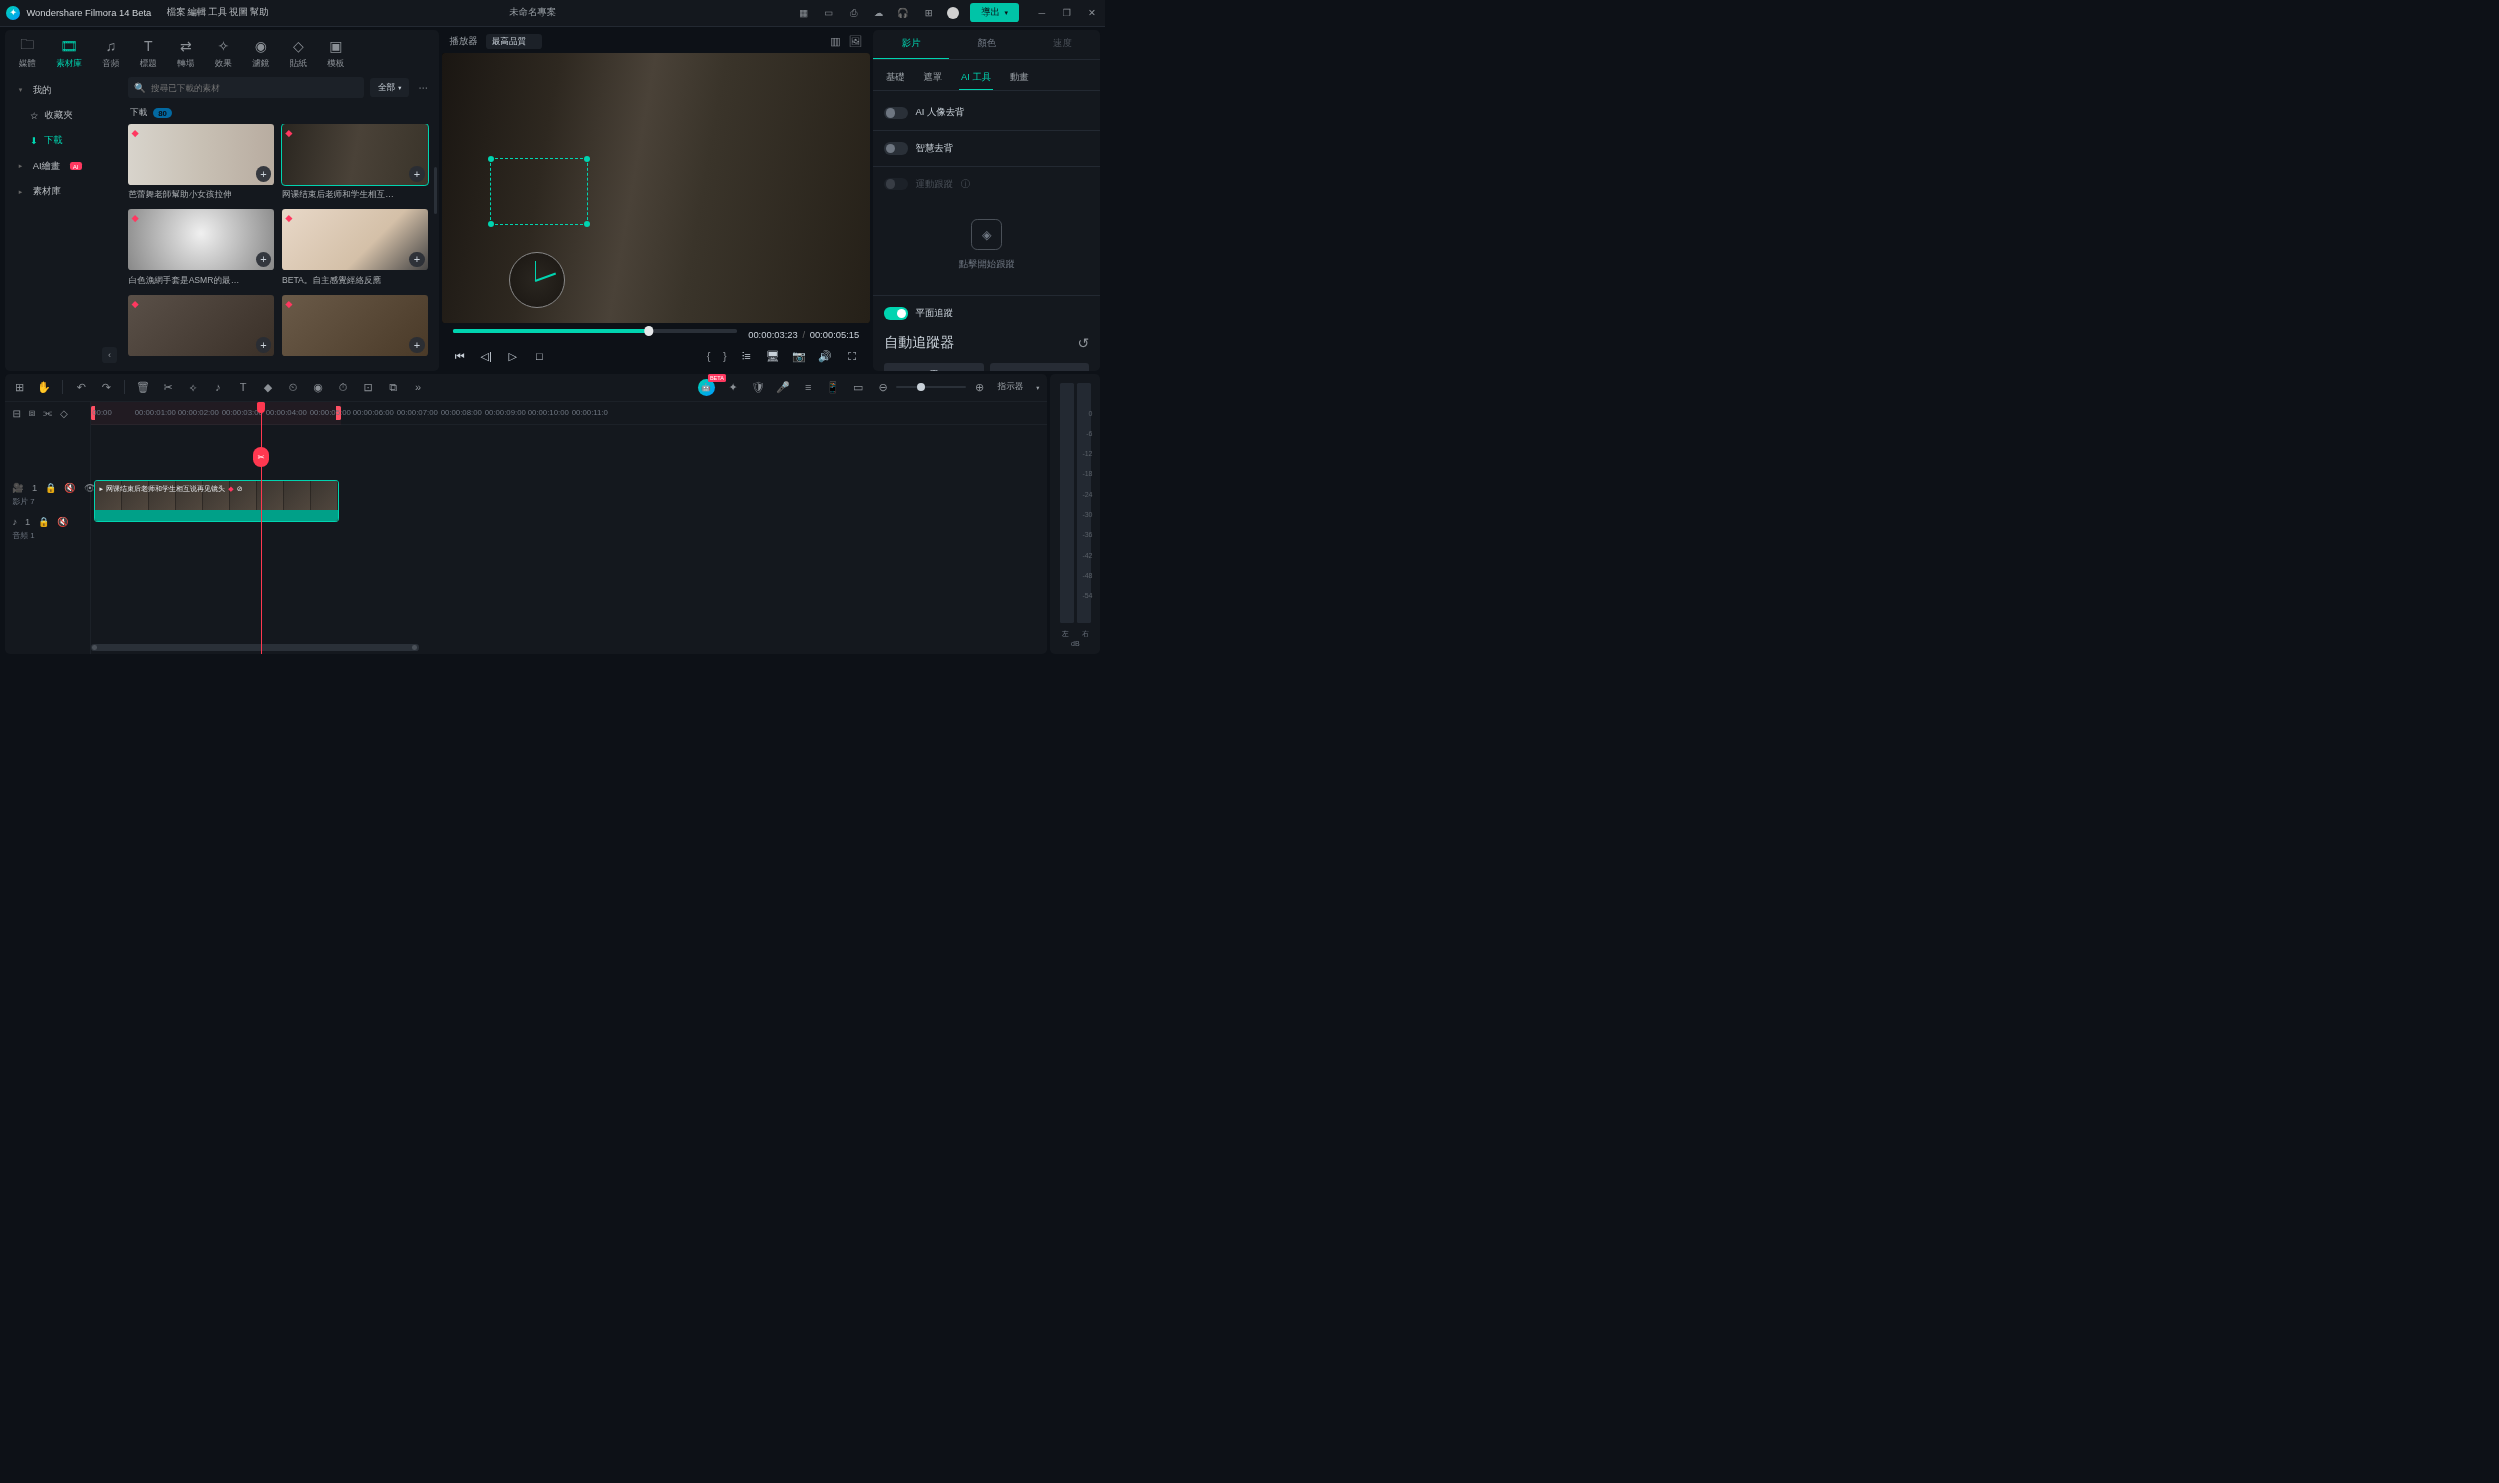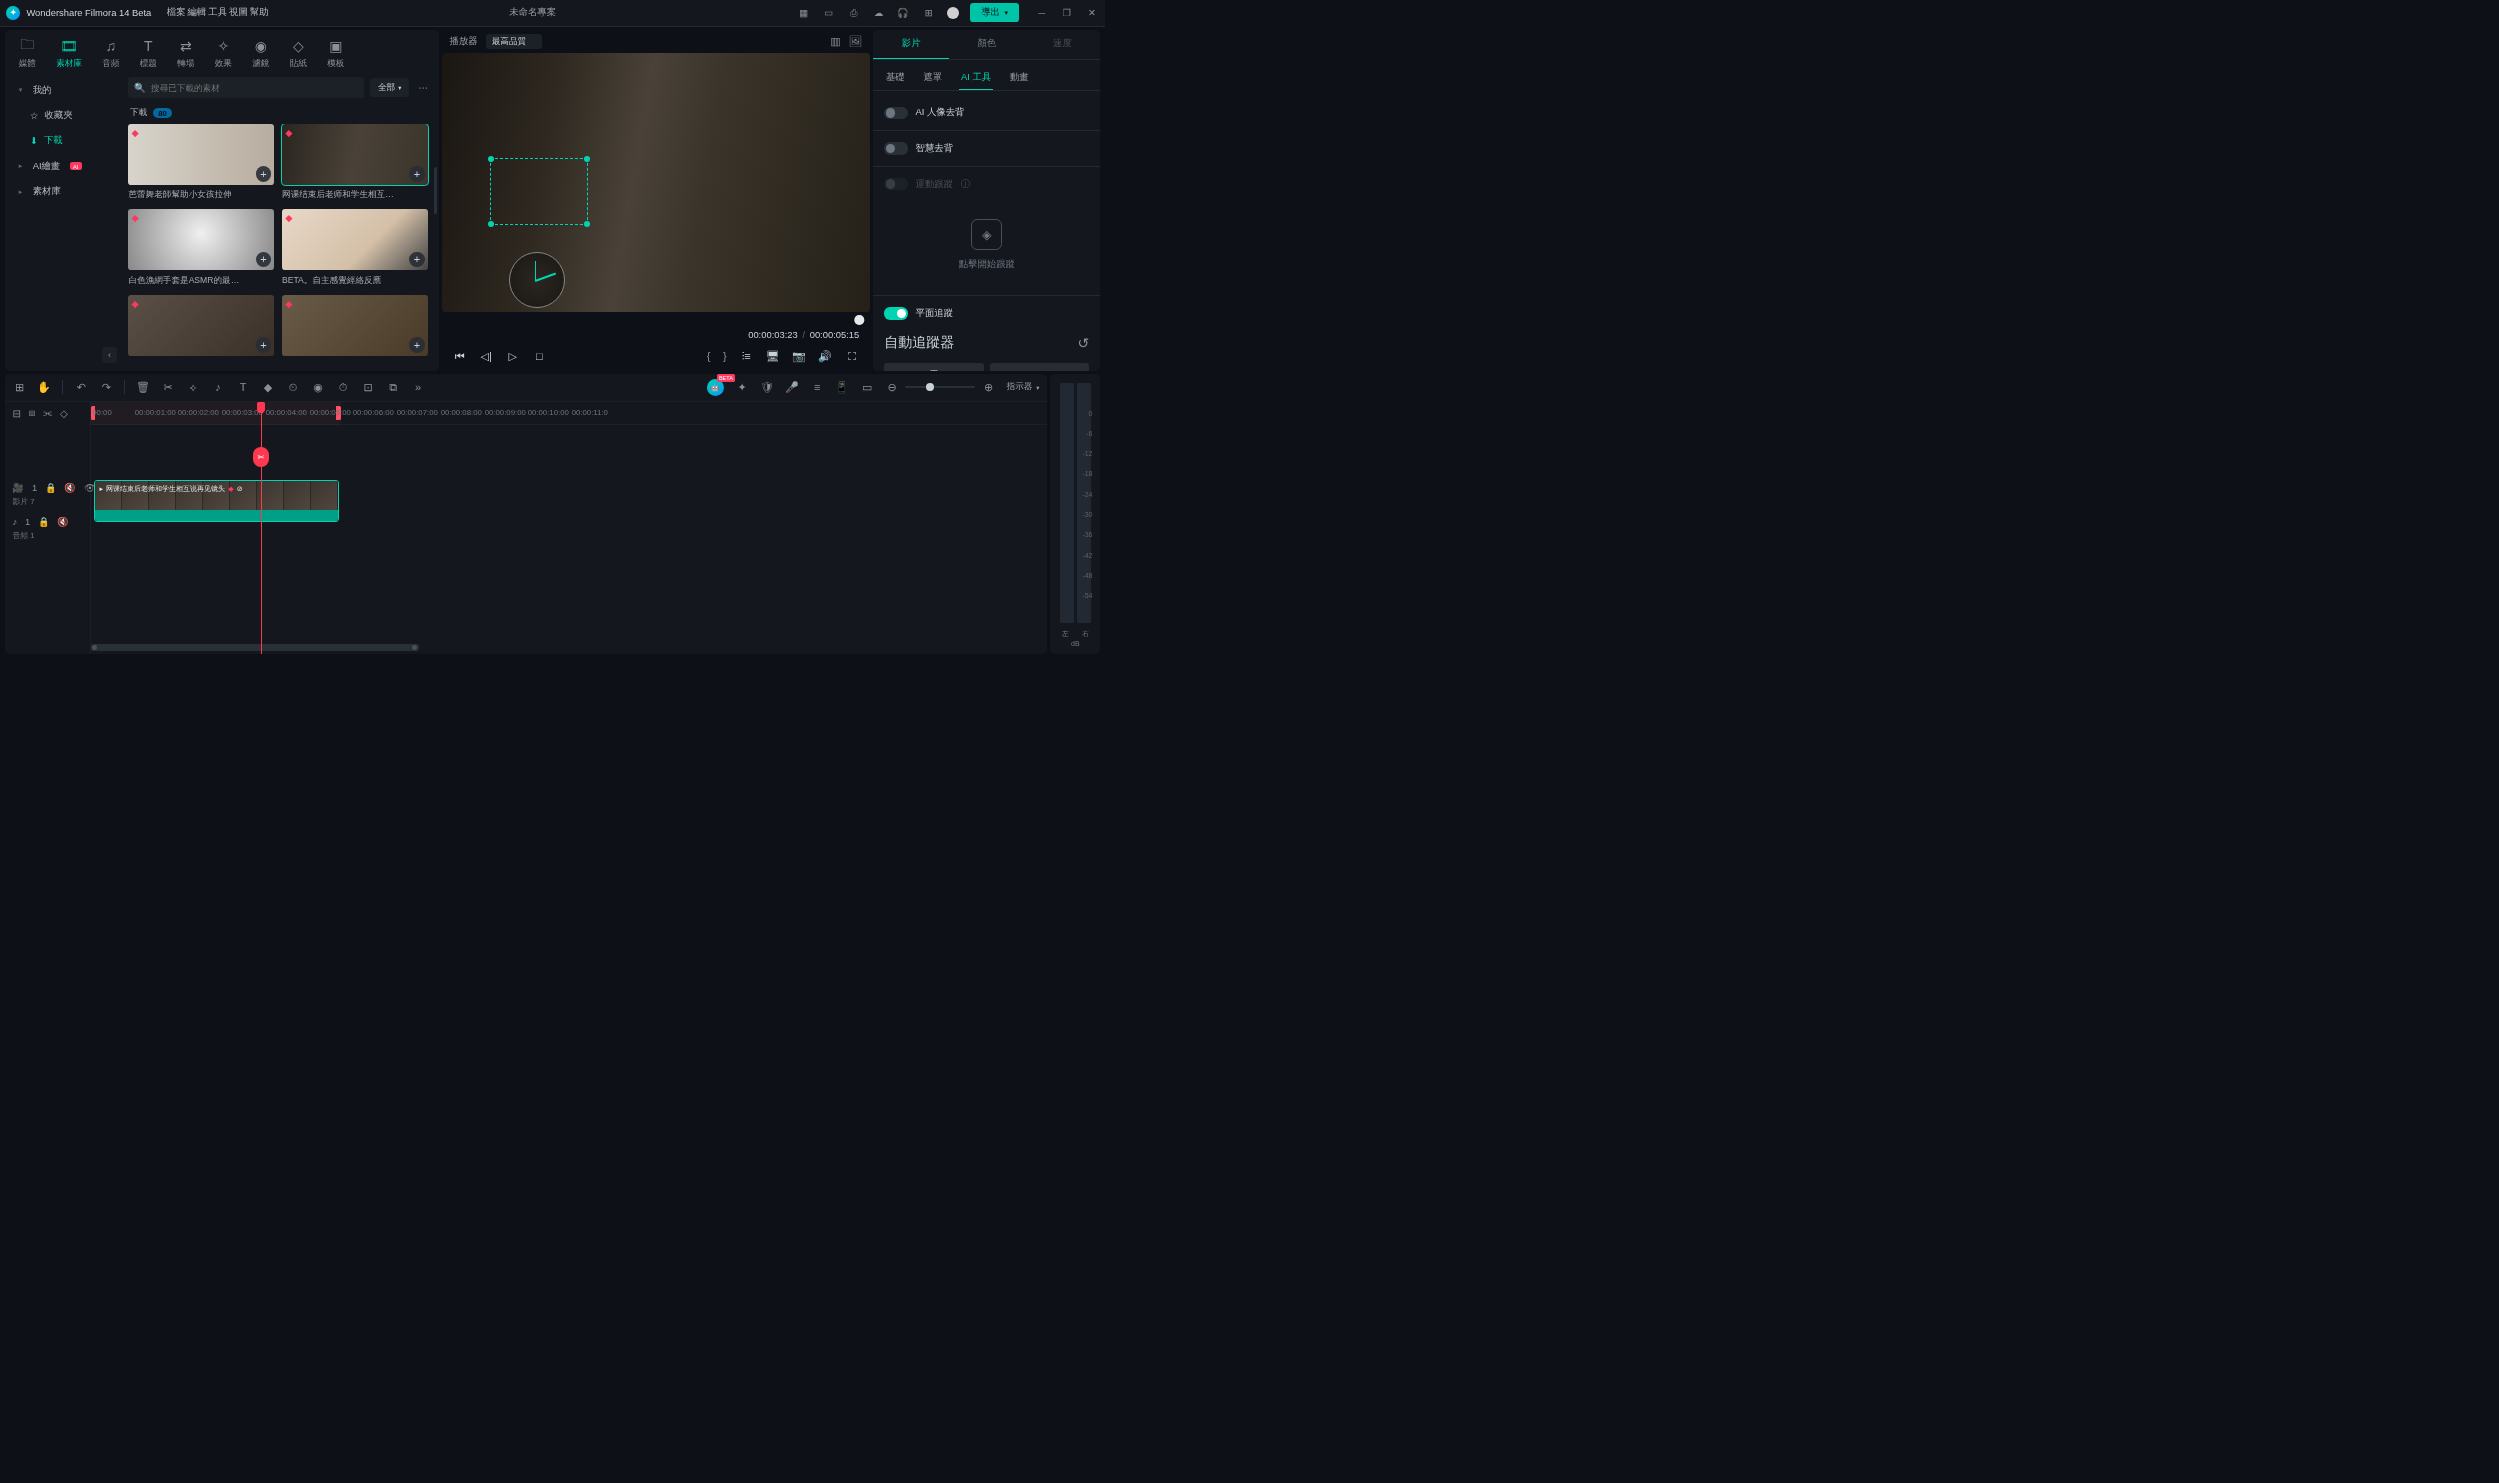--- a/index.html
+++ b/index.html
@@ -51,21 +51,21 @@
 .player-head .spacer { flex:1;}
 .player-head .hicon { color:#8b9096; cursor:pointer; font-size:11px;}
 .viewport { flex:1; background:#000; border-radius:3.1px; position:relative; overflow:hidden; }
 .viewport .scene { position:absolute; inset:0; background:linear-gradient(100deg,#1a1612 0%,#2e2820 25%,#4a4238 45%,#3a342a 60%,#252018 100%);}
 .viewport .selbox { position:absolute; left:48px; top:105px; width:98px; height:67px; border:1.6px dashed #00d4b0;}
 .viewport .selbox .h { position:absolute; width:6.2px; height:6.2px; background:#00d4b0; border-radius:50%;}
 .viewport .selbox .h.tl{left:-3.1px;top:-3.1px}.viewport .selbox .h.tr{right:-3.1px;top:-3.1px}.viewport .selbox .h.bl{left:-3.1px;bottom:-3.1px}.viewport .selbox .h.br{right:-3.1px;bottom:-3.1px}
 .viewport .mag { position:absolute; left:67px; top:199px; width:56px; height:56px; border:1.6px solid #888; border-radius:50%; background:radial-gradient(circle,#2a2620 0%,#1a1612 100%);}
 .viewport .mag::after{content:"";position:absolute;left:25px;top:7.8px;width:1.6px;height:20.3px;background:#00d4b0;}
 .viewport .mag::before{content:"";position:absolute;left:25px;top:26.6px;width:22px;height:1.6px;background:#00d4b0;transform-origin:left;transform:rotate(-20deg);}
-.progress-row { display:flex; align-items:flex-end; gap:11px; padding:6.2px 11px;flex-direction:column;}
+.progress-row { display:flex; align-items:flex-start; gap:11px; padding:6.2px 11px;}
 .progress-bar { flex:1; height:3.1px; background:#2a3038; border-radius:1.6px; position:relative;}
 .progress-bar .fill { position:absolute; left:0; top:0; height:100%; width:69%; background:#00d4b0; border-radius:1.6px;}
 .progress-bar .knob { position:absolute; left:69%; top:-3.1px; width:9.4px; height:9.4px; background:#e6e8ea; border-radius:50%; transform:translateX(-50%);}
 .time { color:#c9d1d9; font-size:9.4px;}
 .time .sep { color:#666; margin:0 4.7px;}
 .controls-row { display:flex; align-items:center; gap:12.5px; padding:3.1px 11px 7.8px;}
 .controls-row .pbtn { color:#c9d1d9; cursor:pointer; font-size:11px; display:flex; align-items:center; justify-content:center; width:14px;}
 .controls-row .spacer { flex:1;}
 .controls-row .brace { color:#8b9096; font-size:11px; cursor:pointer;}
 
@@ -95,21 +95,21 @@
 .tl-main { flex:1; background:#14181e; border-radius:4.7px; display:flex; flex-direction:column; overflow:hidden;}
 .tl-toolbar { height:28px; display:flex; align-items:center; padding:0 7.8px; gap:11px; border-bottom:0.8px solid #1c2128;}
 .tl-toolbar .tbtn { color:#8b9096; cursor:pointer; font-size:11px; display:flex; align-items:center; justify-content:center; width:14px;}
 .tl-toolbar .sep { width:0.8px; height:14px; background:#2a3038;}
 .tl-toolbar .spacer { flex:1;}
 .tl-toolbar .ai-btn { width:17px; height:17px; background:linear-gradient(135deg,#00d4b0,#0099ff); border-radius:50%; display:flex; align-items:center; justify-content:center; font-size:7.8px; cursor:pointer; position:relative;}
 .tl-toolbar .ai-btn .beta{position:absolute;top:-4.7px;right:-11px;background:#ff3860;color:#fff;font-size:5.5px;padding:0.8px 2.3px;border-radius:1.6px;}
 .tl-toolbar .zoom { display:flex; align-items:center; gap:6.2px;}
 .tl-toolbar .zoom-track { width:70px; height:2.3px; background:#2a3038; border-radius:1.6px; position:relative;}
 .tl-toolbar .zoom-track .zk { position:absolute; left:30%; top:-3.1px; width:7.8px; height:7.8px; background:#c9d1d9; border-radius:50%;}
-.tl-toolbar .ind { color:#9aa0a6; font-size:8.6px; display:flex; align-items:center; gap:4px;}
+.tl-toolbar .ind { color:#9aa0a6; font-size:8.6px; display:flex; align-items:center; gap:13px;}
 .tl-body { flex:1; display:flex; position:relative;}
 .tl-left { width:86px; border-right:0.8px solid #1c2128;}
 .tl-left .lrow { height:23.4px; display:flex; align-items:center; gap:7.8px; padding:0 7.8px; color:#8b9096; font-size:10.2px;}
 .tl-left .track-head { padding:4.7px 7.8px; display:flex; flex-direction:column; gap:3.1px;}
 .tl-left .track-head .icons { display:flex; gap:7.8px; color:#8b9096; font-size:9.4px; align-items:center;}
 .tl-left .track-head .name { font-size:7.8px; color:#6e7681;}
 .tl-right { flex:1; position:relative; overflow:hidden;}
 .ruler { height:23.4px; position:relative; border-bottom:0.8px solid #1c2128;}
 .ruler .tick { position:absolute; top:6.2px; font-size:7.8px; color:#6e7681;}
 .ruler .play-region { position:absolute; top:0; left:0; width:250px; height:23.4px; background:rgba(255,80,100,.06);}

